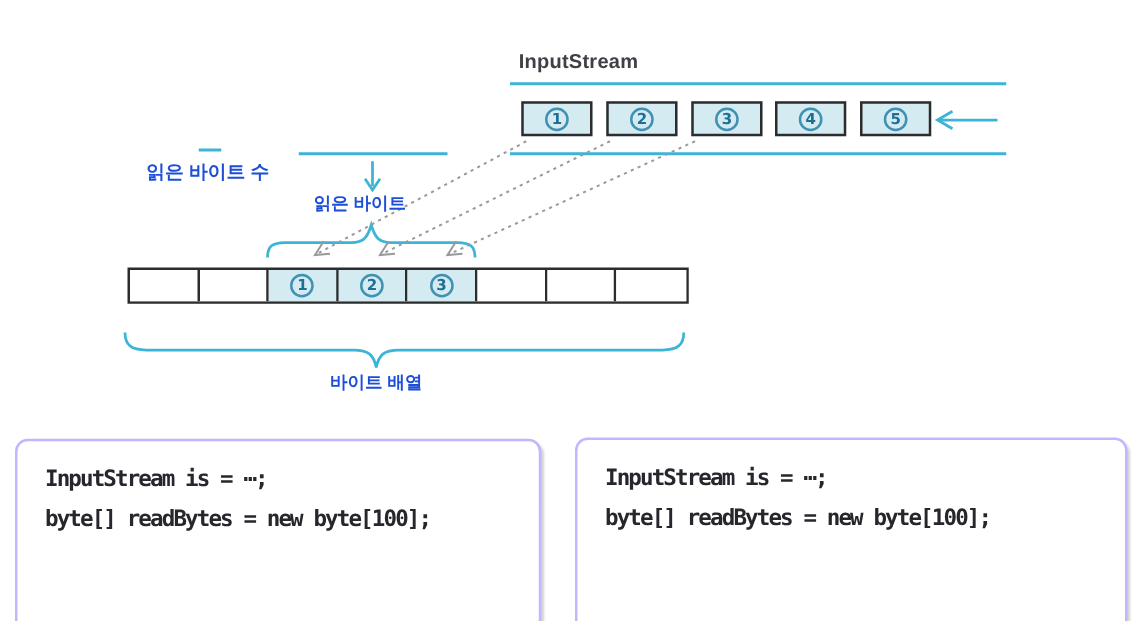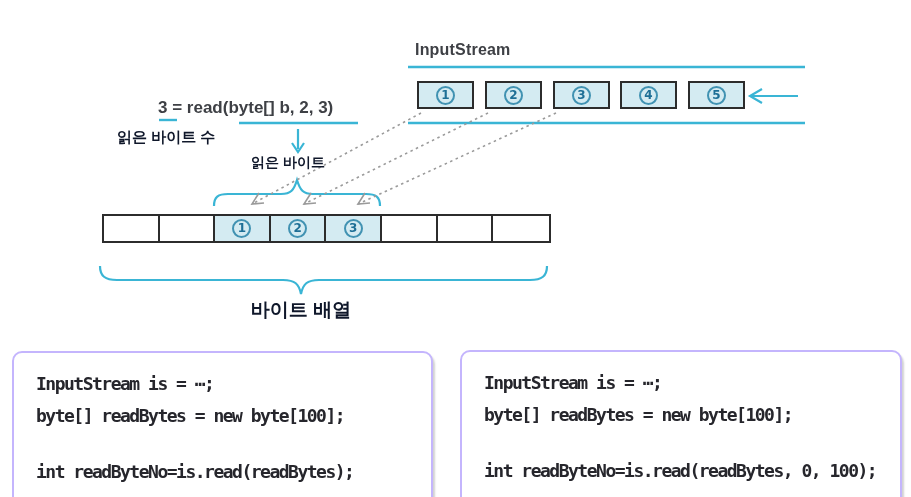--- a/index.html
+++ b/index.html
@@ -30,24 +30,24 @@
     font-size:12px;font-weight:bold;line-height:15px;
     display:flex;align-items:center;justify-content:center;
     font-family:"DejaVu Sans",sans-serif;
   }
 
   
   .read-expr{
     left:158px;top:70px;
     font-size:17px;font-weight:bold;color:#3e4045;letter-spacing:0;
   }
-  .kr-label{color:#0f172a;font-weight:bold;}
+  .kr-label{color:#1d4ed8;font-weight:bold;}
   .lbl-read-count{left:117px;top:100px;font-size:15px;}
   .lbl-read-bytes{left:251px;top:126px;font-size:14px;}
-  .lbl-byte-array{left:249px;top:269px;width:104px;text-align:center;font-size:19px;}
+  .lbl-byte-array{left:249px;top:269px;width:104px;text-align:center;font-size:14px;}
 
   
   .byte-array{
     left:102px;top:186px;height:29px;box-sizing:border-box;
     display:flex;border:2px solid #2c2c2c;background:#ffffff;
   }
   .byte-cell{
     width:55.6px;box-sizing:border-box;border-right:2px solid #2c2c2c;
     display:flex;align-items:center;justify-content:center;background:#ffffff;
   }
@@ -127,21 +127,20 @@
   <div class="abs stream-box" style="left:553px">
     <span class="circle-num">3</span>
   </div>
   <div class="abs stream-box" style="left:620px">
     <span class="circle-num">4</span>
   </div>
   <div class="abs stream-box" style="left:688px">
     <span class="circle-num">5</span>
   </div>
 
-  <div class="abs read-expr">3 = read(byte[] b, 2, 3)</div>
   <div class="abs kr-label lbl-read-count">읽은 바이트 수</div>
   <div class="abs kr-label lbl-read-bytes">읽은 바이트</div>
 
   <div class="abs byte-array">
     <div class="byte-cell"></div>
     <div class="byte-cell"></div>
     <div class="byte-cell filled">
       <span class="circle-num">1</span>
     </div>
     <div class="byte-cell filled">
@@ -154,22 +153,20 @@
     <div class="byte-cell"></div>
     <div class="byte-cell"></div>
   </div>
 
 
   <div class="abs kr-label lbl-byte-array">바이트 배열</div>
 
   <div class="abs code-box code-box-1">
     <div class="code-line l1">InputStream is = ⋯;</div>
     <div class="code-line l2">byte[] readBytes = new byte[100];</div>
-    <div class="code-line l3">int readByteNo=is.read(readBytes);</div>
   </div>
 
   <div class="abs code-box code-box-2">
     <div class="code-line l1">InputStream is = ⋯;</div>
     <div class="code-line l2">byte[] readBytes = new byte[100];</div>
-    <div class="code-line l3">int readByteNo=is.read(readBytes, 0, 100);</div>
   </div>
 
 </div>
 
 </body></html>

